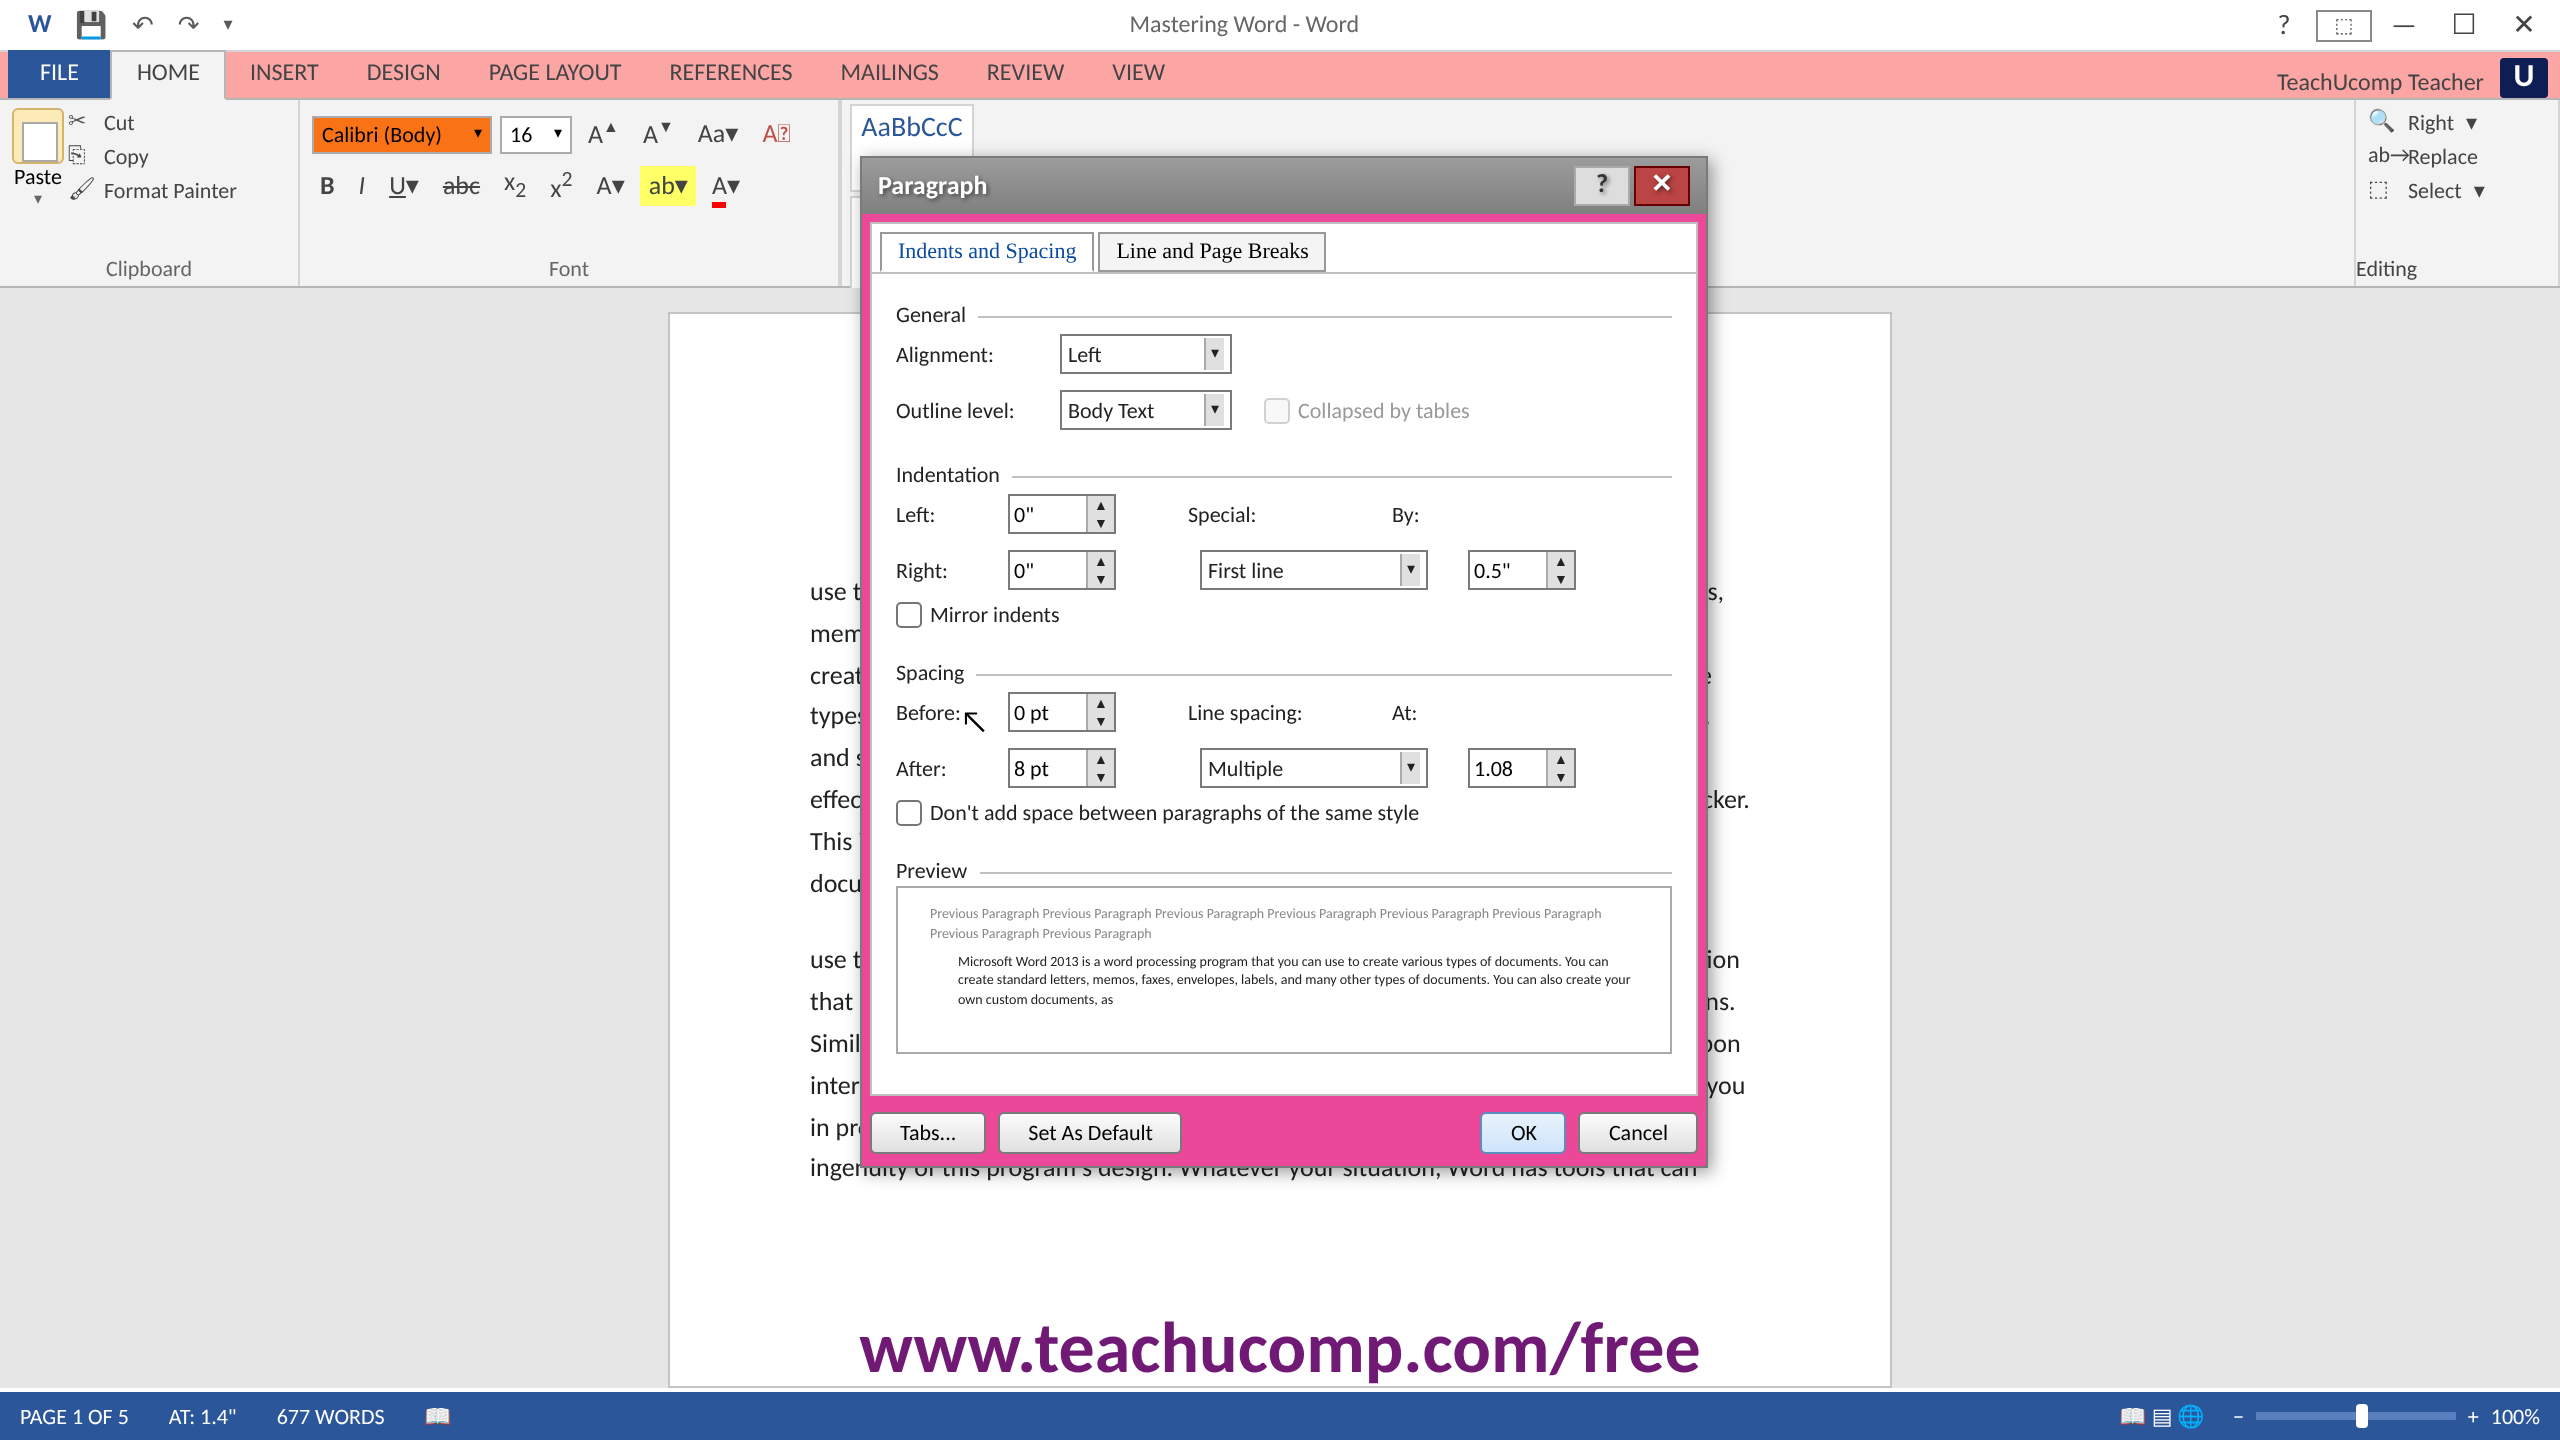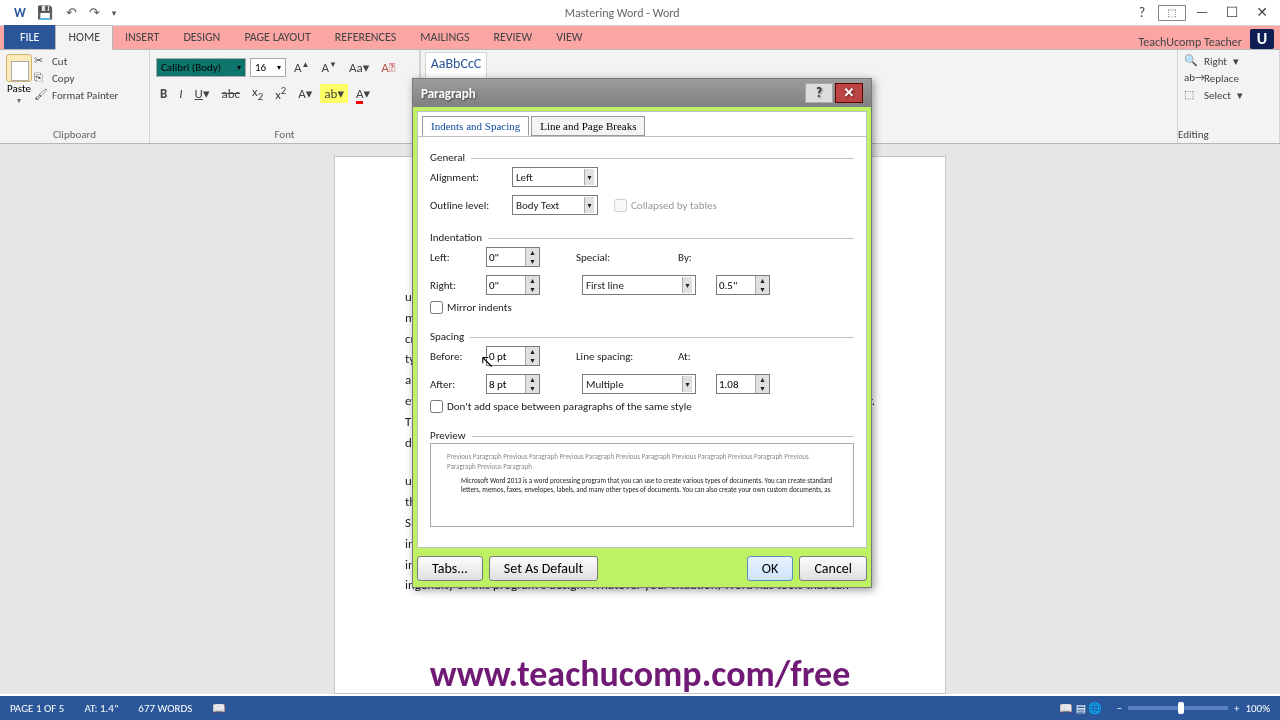--- a/index.html
+++ b/index.html
@@ -24,34 +24,34 @@
 .paste { display: flex; flex-direction: column; align-items: center; cursor:pointer;}
 .paste .icn { width: 26px; height: 28px; background: #fceab9; border: 1px solid #d4b36b; border-radius: 3px; position:relative;}
 .paste .icn::before{content:"";position:absolute;top:6px;left:4px;width:16px;height:18px;background:#fff;border:1px solid #aaa;}
 .paste .tri {font-size:8px;color:#666;}
 .clipsmall { display: flex; flex-direction: column; gap: 3px; font-size: 11px; color: #444;}
 .clipsmall div { display: flex; align-items: center; gap: 4px; cursor:pointer;}
 .clipsmall .ic { width: 14px; height: 14px; }
 .cut{color:#555;}
 .fontgroup { width: 270px;}
 .frow { display: flex; gap: 4px; align-items: center; height: 26px;}
-.fontname { width: 90px; border: 1px solid #ababab; background: #0f766e; font-size: 11px; padding: 2px 4px; display:flex; justify-content:space-between; align-items:center;}
+.fontname { width: 90px; border: 1px solid #ababab; background: #f97316; font-size: 11px; padding: 2px 4px; display:flex; justify-content:space-between; align-items:center;}
 .fontsize { width: 36px; border: 1px solid #ababab; background: #fff; font-size: 11px; padding: 2px 4px; display:flex; justify-content:space-between; align-items:center;}
 .fbtn { padding: 2px 4px; color: #444; font-size: 13px; cursor: pointer; }
 .stylegal { flex: 1; display: flex; gap: 2px; padding: 2px 4px 14px;}
 .stylebox { width: 62px; height: 56px; border: 1px solid #d4d4d4; background: #fff; text-align: center; padding: 2px; cursor:pointer;}
 .stylebox .samp { color: #2b579a; font-size: 14px;}
 .stylebox .slabel { font-size: 10px; color: #444; margin-top:8px;}
 .stylebox.big .samp{font-size:22px;color:#2b579a;}
 .editgroup { width: 102px; display:flex; flex-direction:column; gap:3px; padding-top:4px;}
 .editgroup div{font-size:11px;color:#444;display:flex;align-items:center;gap:6px;cursor:pointer;}
 .editgroup .ei{width:14px;height:14px;}
 .docarea { position: absolute; top: 144px; bottom: 26px; left: 0; right: 0; background: #e6e6e6; display:flex; justify-content:center; overflow:hidden;}
 .page { width: 612px; background: #fff; border: 1px solid #c4c4c4; margin-top:12px; padding: 130px 70px 40px; font-size: 13px; line-height: 1.6; color: #222; position:relative;}
-.dialog { position: absolute; top: 78px; left: 412px; width: 460px; background: #bef264; border: 1px solid #7a7a7a; box-shadow: 2px 2px 8px rgba(0,0,0,.4); z-index: 50;}
+.dialog { position: absolute; top: 78px; left: 430px; width: 424px; background: #ec4899; border: 1px solid #7a7a7a; box-shadow: 2px 2px 8px rgba(0,0,0,.4); z-index: 50;}
 .dlgtitle { background: linear-gradient(#9c9c9c,#808080); color: #fff; font-weight: bold; font-size: 13px; padding: 4px 8px; display: flex; align-items: center; text-shadow:1px 1px 2px rgba(0,0,0,.5);}
 .dlgtitle .ttl{flex:1;}
 .dlgtitle .dlgbtn { width: 28px; height: 20px; background: #b44; color: #fff; text-align: center; line-height: 18px; border: 1px solid #600; font-size: 13px; cursor:pointer;}
 .dlgtitle .dlghelp { width: 28px; height: 20px; background: #ddd; color: #333; text-align: center; line-height: 18px; border: 1px solid #aaa; margin-right: 2px; font-size: 13px; cursor:pointer;}
 .dlgbody { background: #fff; border: 1px solid #c0c0c0; margin: 4px; padding: 0;}
 .dtabs { display: flex; padding: 4px 4px 0; background:#fff; gap: 2px; border-bottom:1px solid #c0c0c0;}
 .dtab { padding: 3px 8px; border: 1px solid #999; font-size: 11px; background: #f4f4f4;cursor:pointer;font-family:Liberation Serif, serif;}
 .dtab.active { background: #fff; border-bottom: 1px solid #fff; color:#0a4aa0;}
 .dlgcontent { padding: 8px 12px 10px; font-size: 11px; color: #222;}
 .fs { margin-bottom: 10px;}
@@ -64,21 +64,21 @@
 .dd { width: 10px; height: 16px; background: #e0e0e0; border-left:1px solid #aaa; display:flex; align-items:center; justify-content:center; font-size:8px;}
 .spin { border: 1px solid #7a7a7a; background: #fff; width: 54px; height: 20px; display: flex; align-items:center;}
 .spin input { border: none; width: 38px; font-size: 11px; padding: 0 2px; outline:none;}
 .spinbtns { display:flex; flex-direction:column; width: 14px; border-left:1px solid #aaa;}
 .spinbtns span { height: 9px; background:#e0e0e0; font-size:7px; text-align:center; line-height:9px; cursor:pointer;}
 .chk { display: flex; align-items: center; gap: 4px; margin-top: 6px;}
 .chk input{width:13px;height:13px;}
 .preview { border: 1px solid #aaa; height: 84px; margin: 6px 0; padding: 8px 16px; font-size: 7px; color: #888; line-height: 1.4; background:#fff; overflow:hidden;}
 .preview .dark{color:#222;font-size:7px;}
 .dlgfoot { display: flex; gap: 6px; padding: 4px 4px 6px; align-items: center;}
-.dlgfoot button { border: 1px solid #7a7a7a; background: linear-gradient(#fcfcfc,#e0e0e0); padding: 3px 14px; font-size: 14px; cursor: pointer; border-radius:3px;}
+.dlgfoot button { border: 1px solid #7a7a7a; background: linear-gradient(#fcfcfc,#e0e0e0); padding: 3px 14px; font-size: 11px; cursor: pointer; border-radius:3px;}
 .dlgfoot .right { margin-left: auto; display: flex; gap: 6px;}
 .dlgfoot button.ok{background:linear-gradient(#e8f2fc,#cee4fb);border-color:#5b8dbd;}
 .status { position: absolute; bottom: 0; left: 0; right: 0; height: 24px; background: #2b579a; color: #fff; display: flex; align-items: center; padding: 0 10px; font-size: 11px; gap: 20px;}
 .status .r{margin-left:auto;display:flex;align-items:center;gap:14px;}
 .viewbtns span{cursor:pointer;}
 .zoom{display:flex;align-items:center;gap:6px;}
 .ztrack{width:100px;height:4px;background:#5a7fbf;position:relative;}
 .ztrack::before{content:"";position:absolute;left:50%;top:-4px;width:6px;height:12px;background:#fff;border-radius:2px;}
 .url { position: absolute; bottom: 24px; left: 0; right: 0; text-align: center; font-size: 36px; font-weight: bold; color: #701a75; z-index:5;}
 .cursor{position:absolute;top:352px;left:480px;font-size:16px;z-index:60;}

